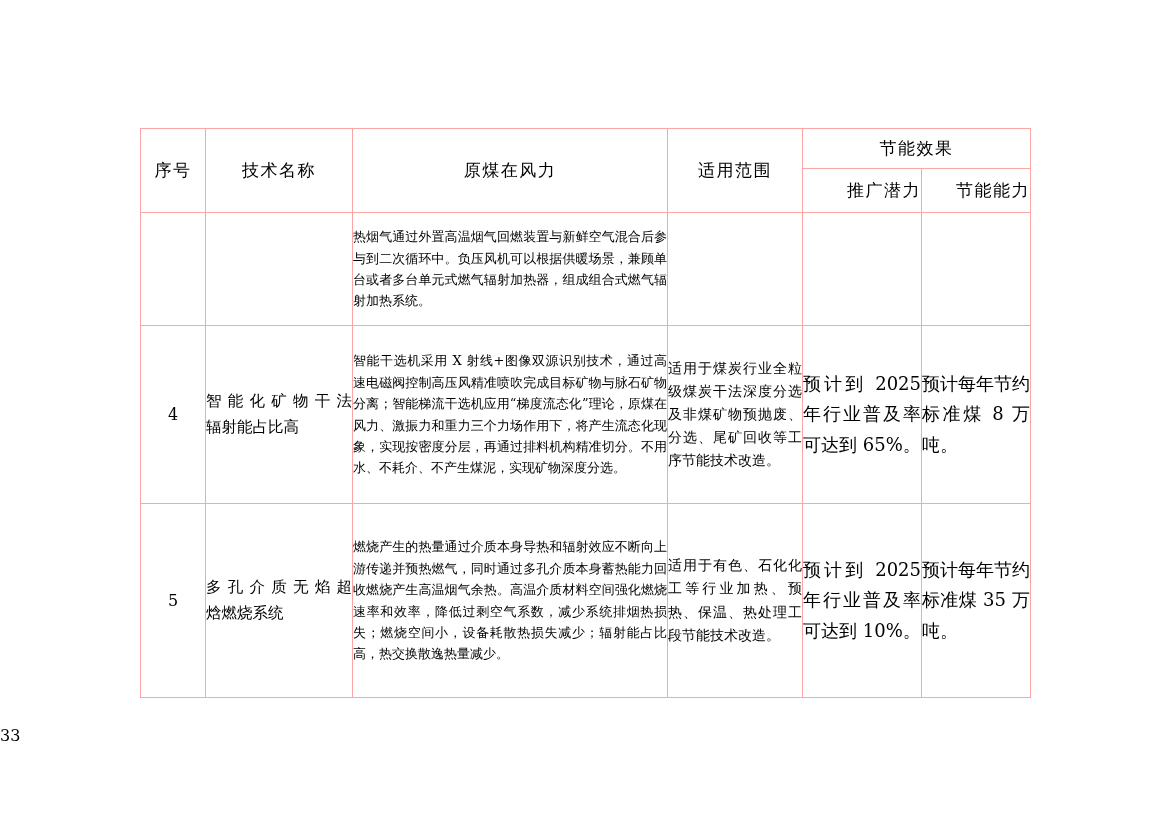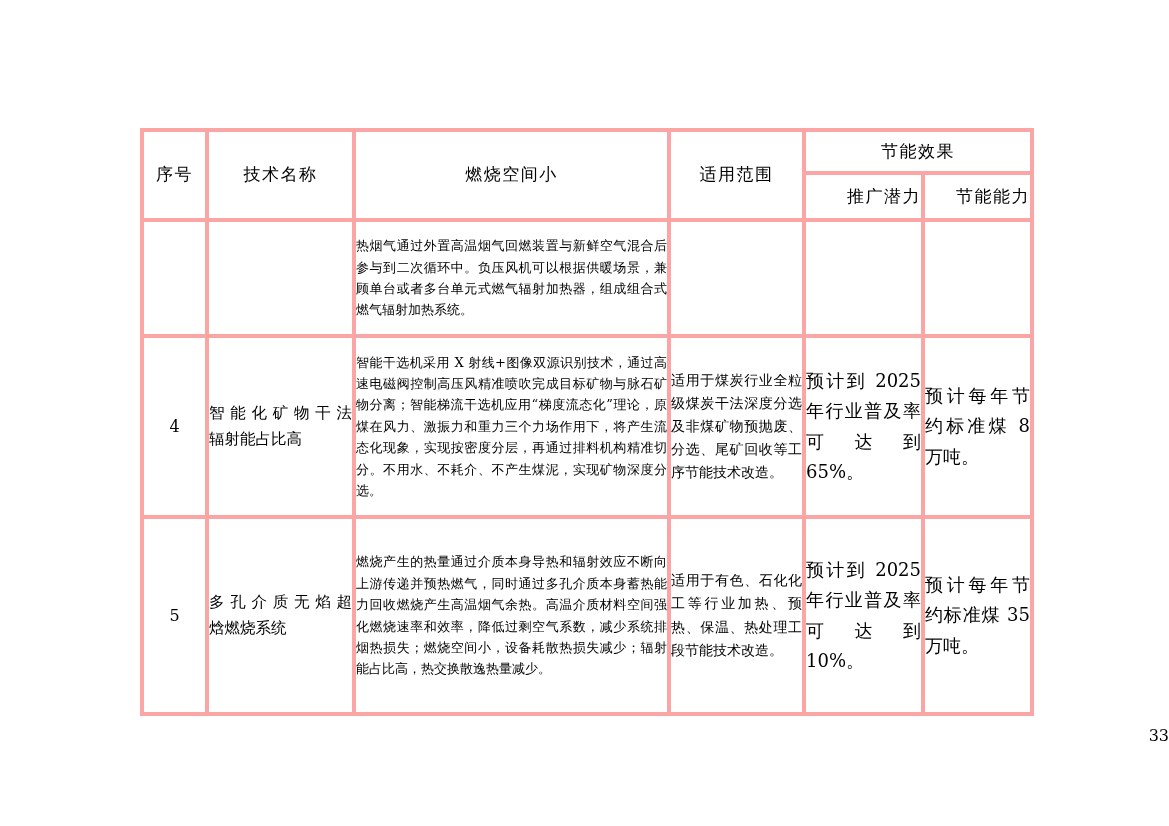--- a/index.html
+++ b/index.html
@@ -35,21 +35,21 @@
 
   table.doc-table {
     border-collapse: collapse;
     table-layout: fixed;
     width: 890px;
     border: 1px solid #000;
   }
 
   table.doc-table td,
   table.doc-table th {
-    border: 4px solid #fca5a5;
+    border: 1px solid #fca5a5;
     vertical-align: middle;
     padding: 0;
     font-weight: normal;
   }
 
   
   col.c-idx    { width: 65px;  }
   col.c-name   { width: 147px; }
   col.c-desc   { width: 315px; }
   col.c-scope  { width: 135px; }
@@ -135,21 +135,21 @@
   tr.row-cont td { height: 112px; }
   tr.row-4 td    { height: 177px; }
   tr.row-5 td    { height: 193px; }
 
   
   .page-number {
     position: absolute;
     left: 0;
     top: 726px;
     width: 1169px;
-    text-align: right;
+    text-align: left;
     font-size: 16px;
     font-family: "DejaVu Serif", "Liberation Serif", serif;
     color: #000;
   }
 </style>
 </head>
 <body>
 
 <div class="page">
 
@@ -161,21 +161,21 @@
         <col class="c-desc">
         <col class="c-scope">
         <col class="c-promo">
         <col class="c-cap">
       </colgroup>
 
       <thead>
         <tr>
           <th class="hdr-cell" rowspan="2">序号</th>
           <th class="hdr-cell" rowspan="2">技术名称</th>
-          <th class="hdr-cell" rowspan="2">燃烧空间小</th>
+          <th class="hdr-cell" rowspan="2">原煤在风力</th>
           <th class="hdr-cell" rowspan="2">适用范围</th>
           <th class="hdr-cell hdr-group" colspan="2">节能效果</th>
         </tr>
         <tr>
           <th class="hdr-cell hdr-sub">推广潜力</th>
           <th class="hdr-cell hdr-sub">节能能力</th>
         </tr>
       </thead>
 
       <tbody>

